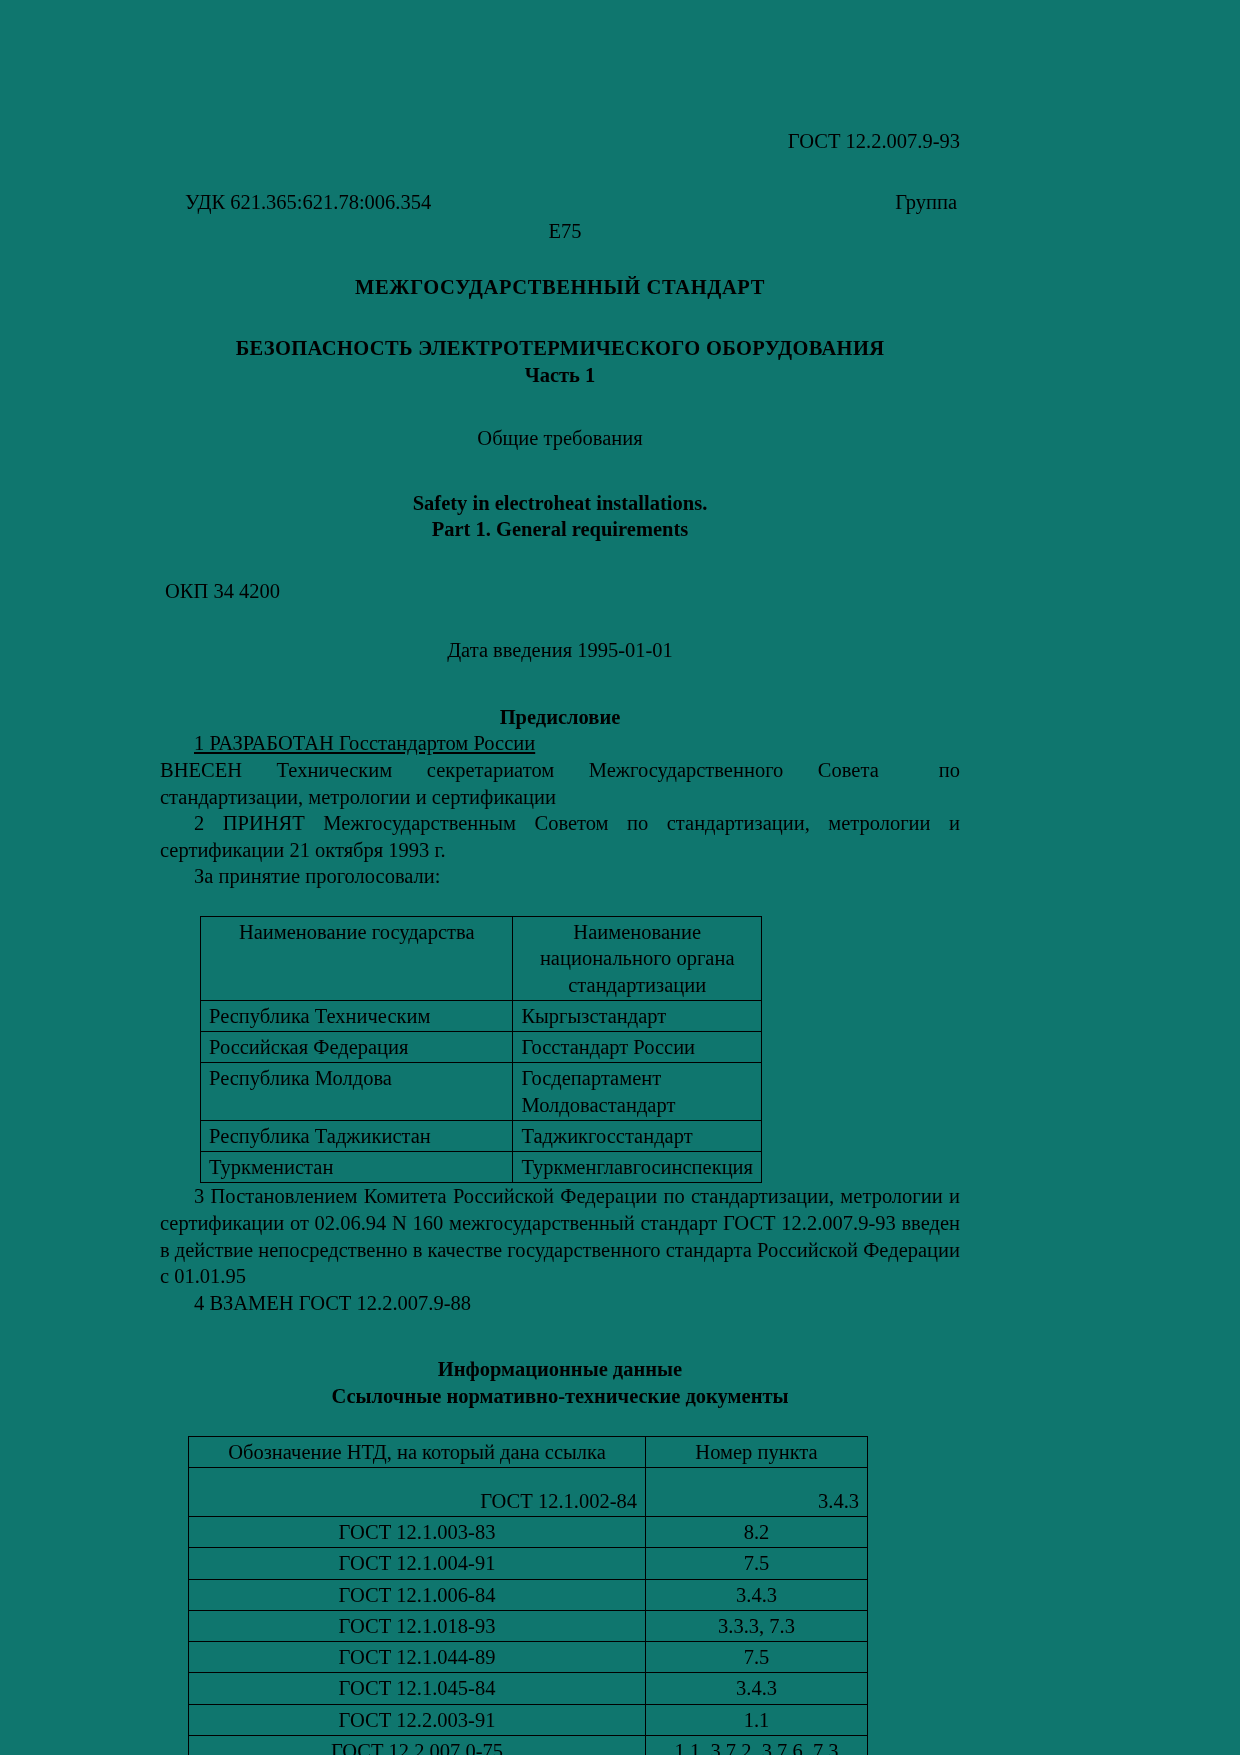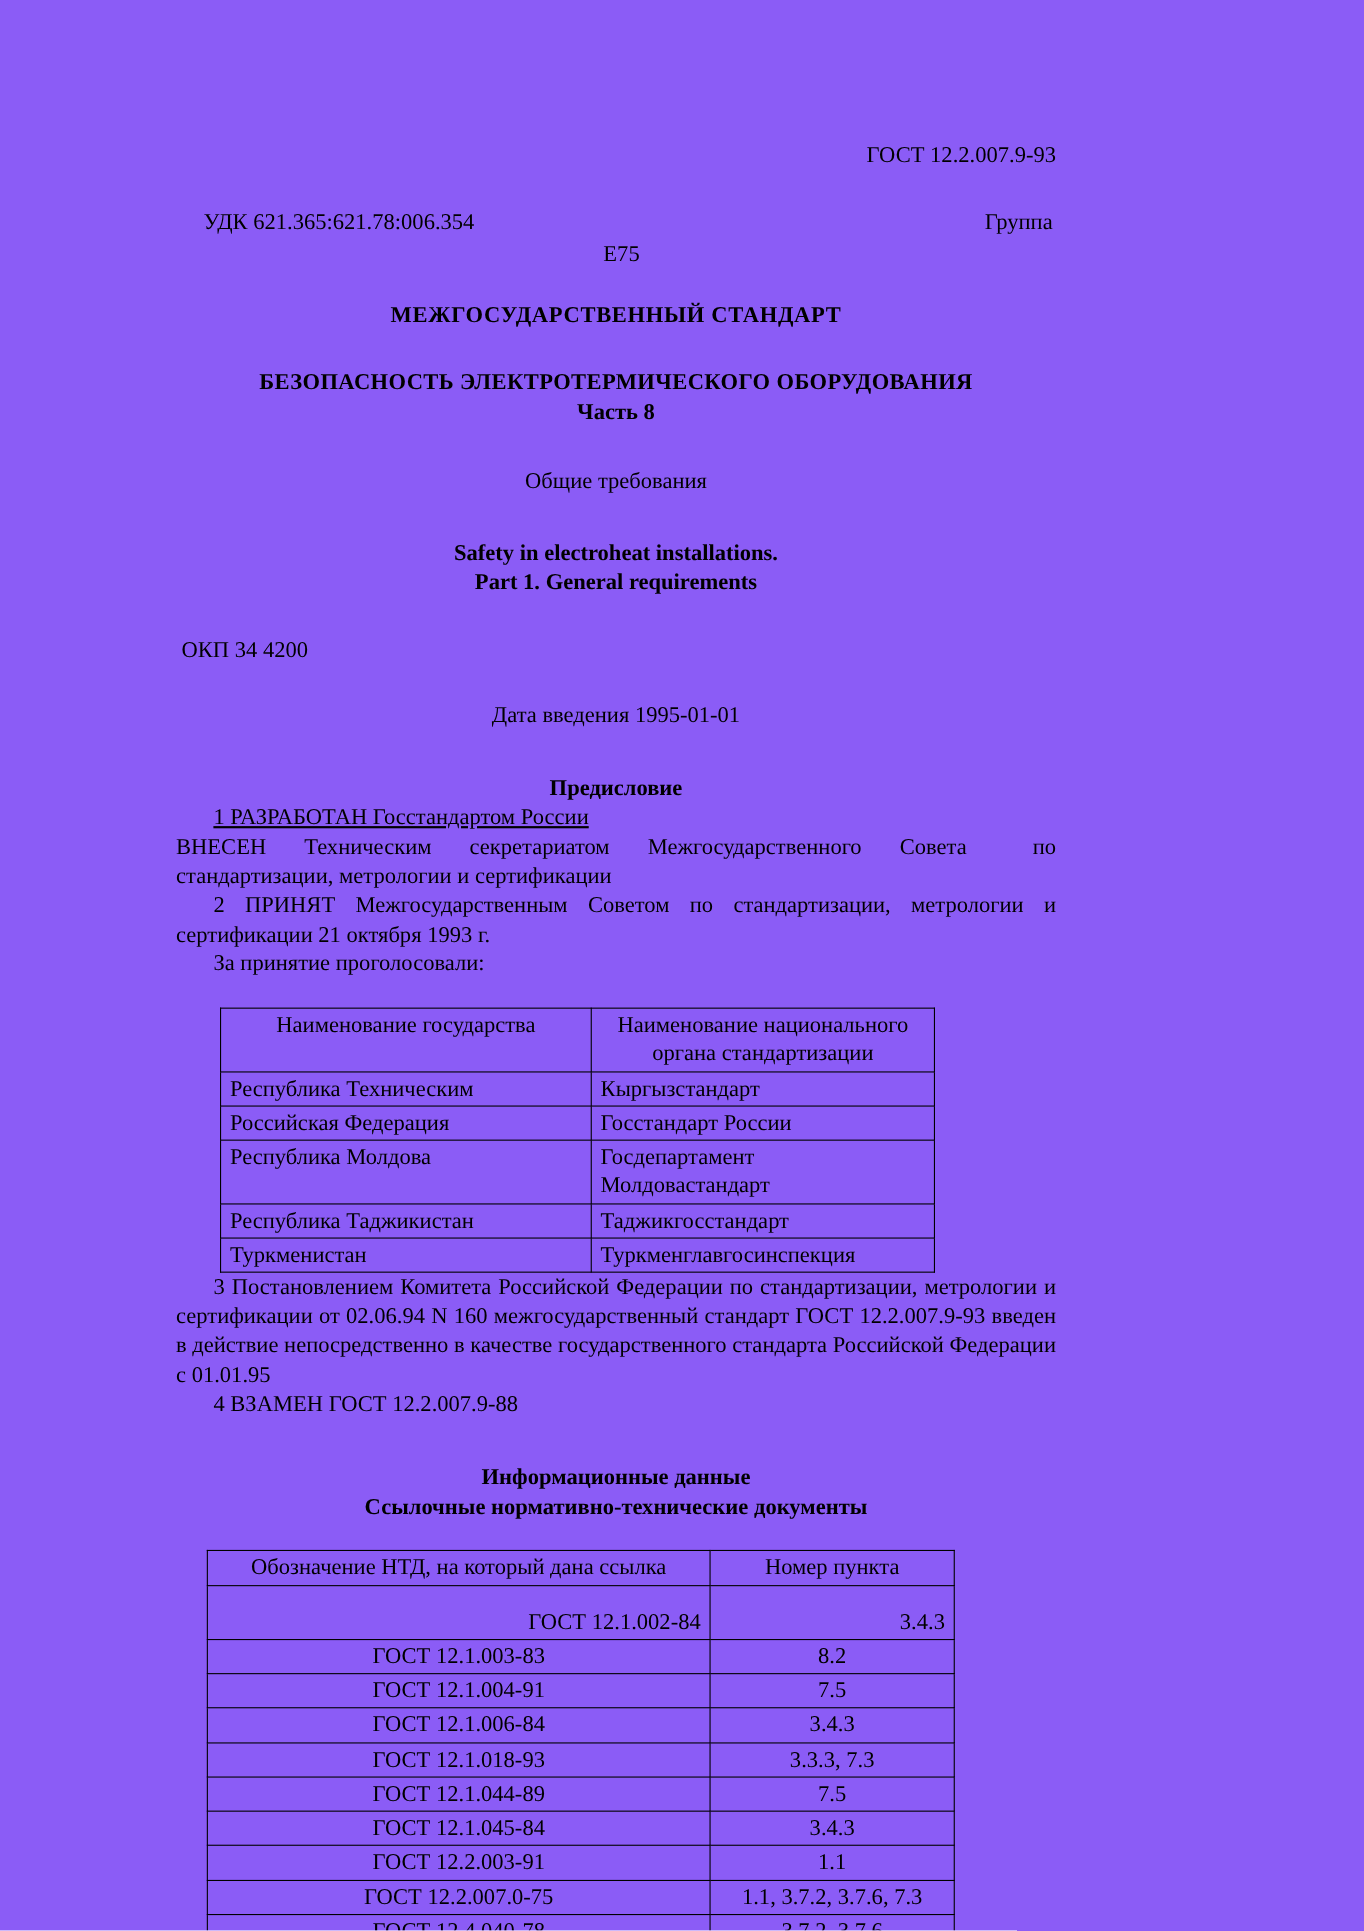--- a/index.html
+++ b/index.html
@@ -9,21 +9,21 @@
   }
   body {
     font-family: "Liberation Serif", "DejaVu Serif", serif;
     color: #000000;
   }
   .page {
     position: relative;
     width: 1240px;
     height: 1755px;
     margin: 0 auto;
-    background: #8b5cf6;
+    background: #0f766e;
     overflow: hidden;
     box-sizing: border-box;
     padding: 0 160px;
   }
   .content {
     position: relative;
     width: 800px;
     padding-top: 128px;
     font-size: 20.5px;
     line-height: 1.30;
@@ -110,21 +110,21 @@
     font-size: 20.5px;
     line-height: 1.28;
   }
   table.doc-table td, table.doc-table th {
     border: 1px solid #000000;
     padding: 2px 8px;
     font-weight: normal;
     vertical-align: top;
   }
   .tbl-states {
-    width: 650px;
+    width: 562px;
     margin: 26px 0 0 40px;
   }
   .tbl-states th {
     text-align: center;
     padding: 3px 8px 4px;
   }
   .tbl-states td { text-align: left; }
   .tbl-states .col-a { width: 320px; }
 
   .tbl-refs {
@@ -158,21 +158,21 @@
       <span class="udk">УДК 621.365:621.78:006.354</span>
       <span class="group-label">Группа</span>
     </div>
 
     <div class="group-code">Е75</div>
 
     <div class="std-kind">МЕЖГОСУДАРСТВЕННЫЙ СТАНДАРТ</div>
 
     <div class="main-title">
       <span>БЕЗОПАСНОСТЬ ЭЛЕКТРОТЕРМИЧЕСКОГО ОБОРУДОВАНИЯ</span>
-      <span class="part">Часть 8</span>
+      <span class="part">Часть 1</span>
     </div>
 
     <div class="sub-title">Общие требования</div>
 
     <div class="en-title">
       <div>Safety in electroheat installations.</div>
       <div>Part 1. General requirements</div>
     </div>
 
     <div class="okp">ОКП 34 4200</div>

